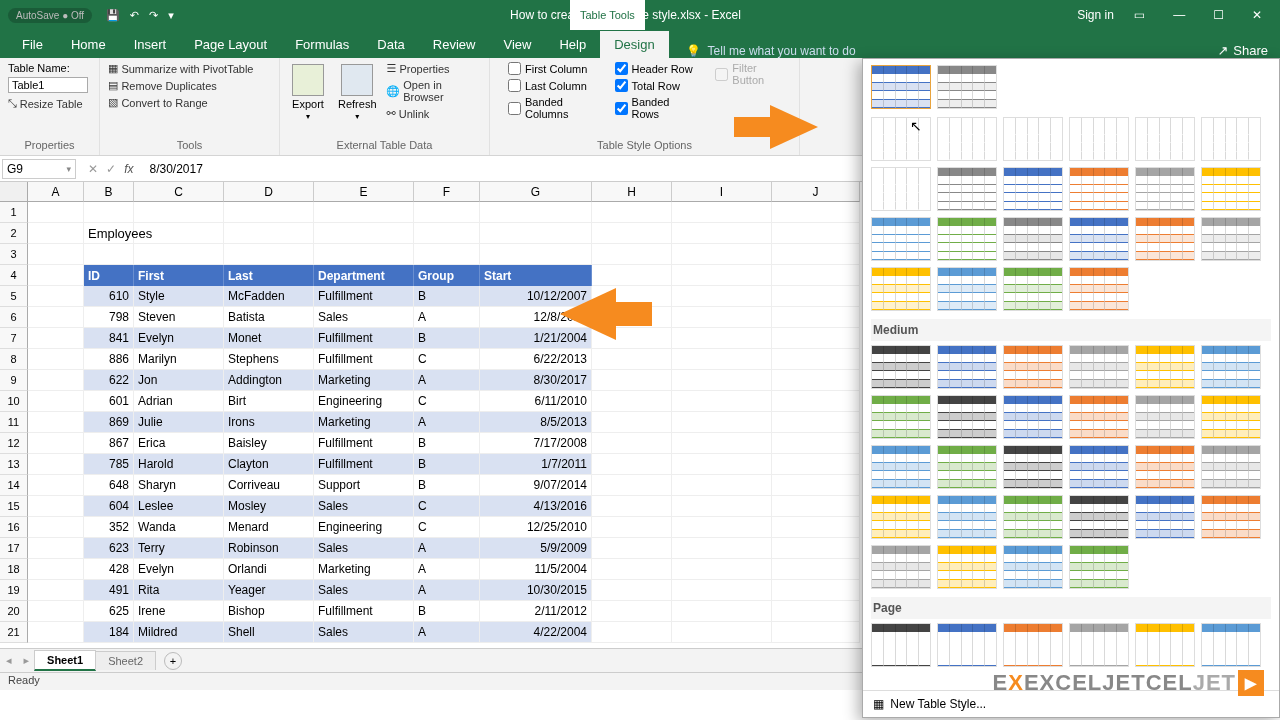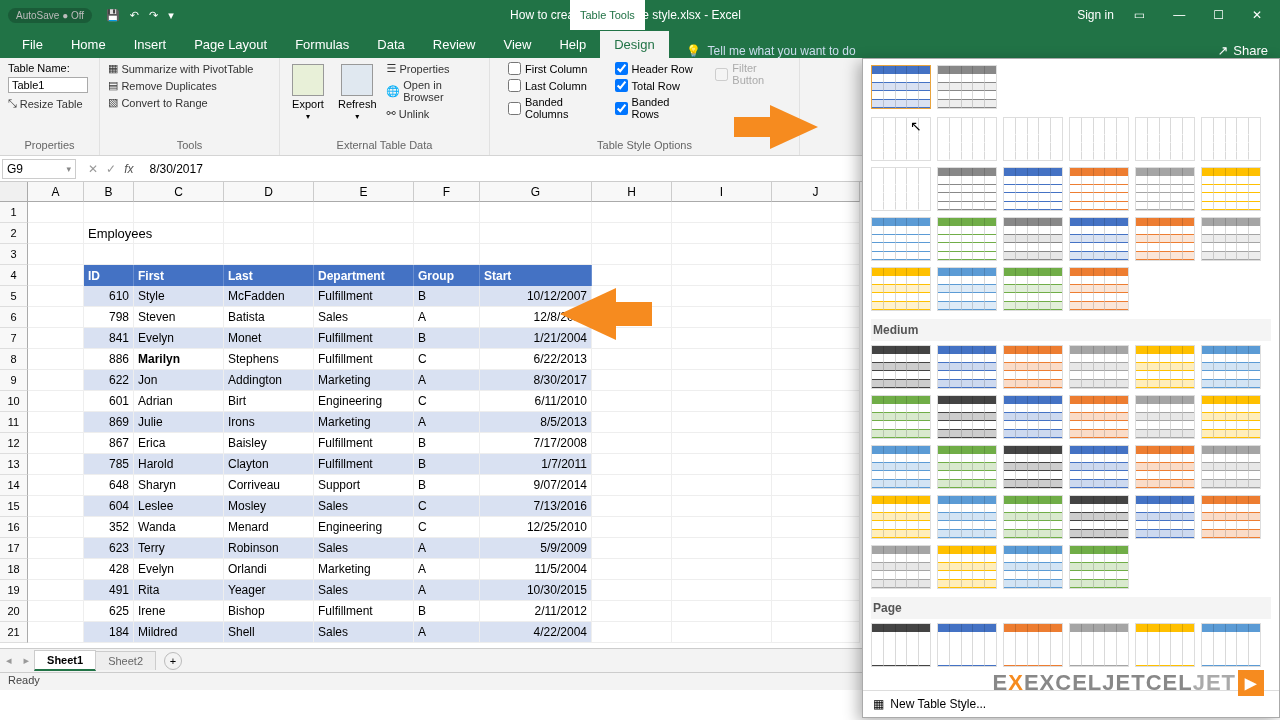--- a/index.html
+++ b/index.html
@@ -373,21 +373,21 @@
           <div class="cell band" style="width: 100px;">Fulfillment</div>
           <div class="cell band" style="width: 66px;">B</div>
           <div class="cell band right-align" style="width: 112px;">1/21/2004</div>
           <div class="cell " style="width: 80px;"></div>
           <div class="cell " style="width: 100px;"></div>
           <div class="cell " style="width: 88px;"></div>
         </div>
         <div class="datarow">
           <div class="cell " style="width: 56px;"></div>
           <div class="cell right-align" style="width: 50px;">886</div>
-          <div class="cell " style="width: 90px; font-weight: bold;">Marilyn</div>
+          <div class="cell " style="width: 90px;">Marilyn</div>
           <div class="cell " style="width: 90px;">Stephens</div>
           <div class="cell " style="width: 100px;">Fulfillment</div>
           <div class="cell " style="width: 66px;">C</div>
           <div class="cell right-align" style="width: 112px;">6/22/2013</div>
           <div class="cell " style="width: 80px;"></div>
           <div class="cell " style="width: 100px;"></div>
           <div class="cell " style="width: 88px;"></div>
         </div>
         <div class="datarow">
           <div class="cell " style="width: 56px;"></div>
@@ -461,21 +461,21 @@
           <div class="cell " style="width: 100px;"></div>
           <div class="cell " style="width: 88px;"></div>
         </div>
         <div class="datarow">
           <div class="cell " style="width: 56px;"></div>
           <div class="cell band right-align" style="width: 50px;">604</div>
           <div class="cell band" style="width: 90px;">Leslee</div>
           <div class="cell band" style="width: 90px;">Mosley</div>
           <div class="cell band" style="width: 100px;">Sales</div>
           <div class="cell band" style="width: 66px;">C</div>
-          <div class="cell band right-align" style="width: 112px;">7/13/2016</div>
+          <div class="cell band right-align" style="width: 112px;">4/13/2016</div>
           <div class="cell " style="width: 80px;"></div>
           <div class="cell " style="width: 100px;"></div>
           <div class="cell " style="width: 88px;"></div>
         </div>
         <div class="datarow">
           <div class="cell " style="width: 56px;"></div>
           <div class="cell right-align" style="width: 50px;">352</div>
           <div class="cell " style="width: 90px;">Wanda</div>
           <div class="cell " style="width: 90px;">Menard</div>
           <div class="cell " style="width: 100px;">Engineering</div>

